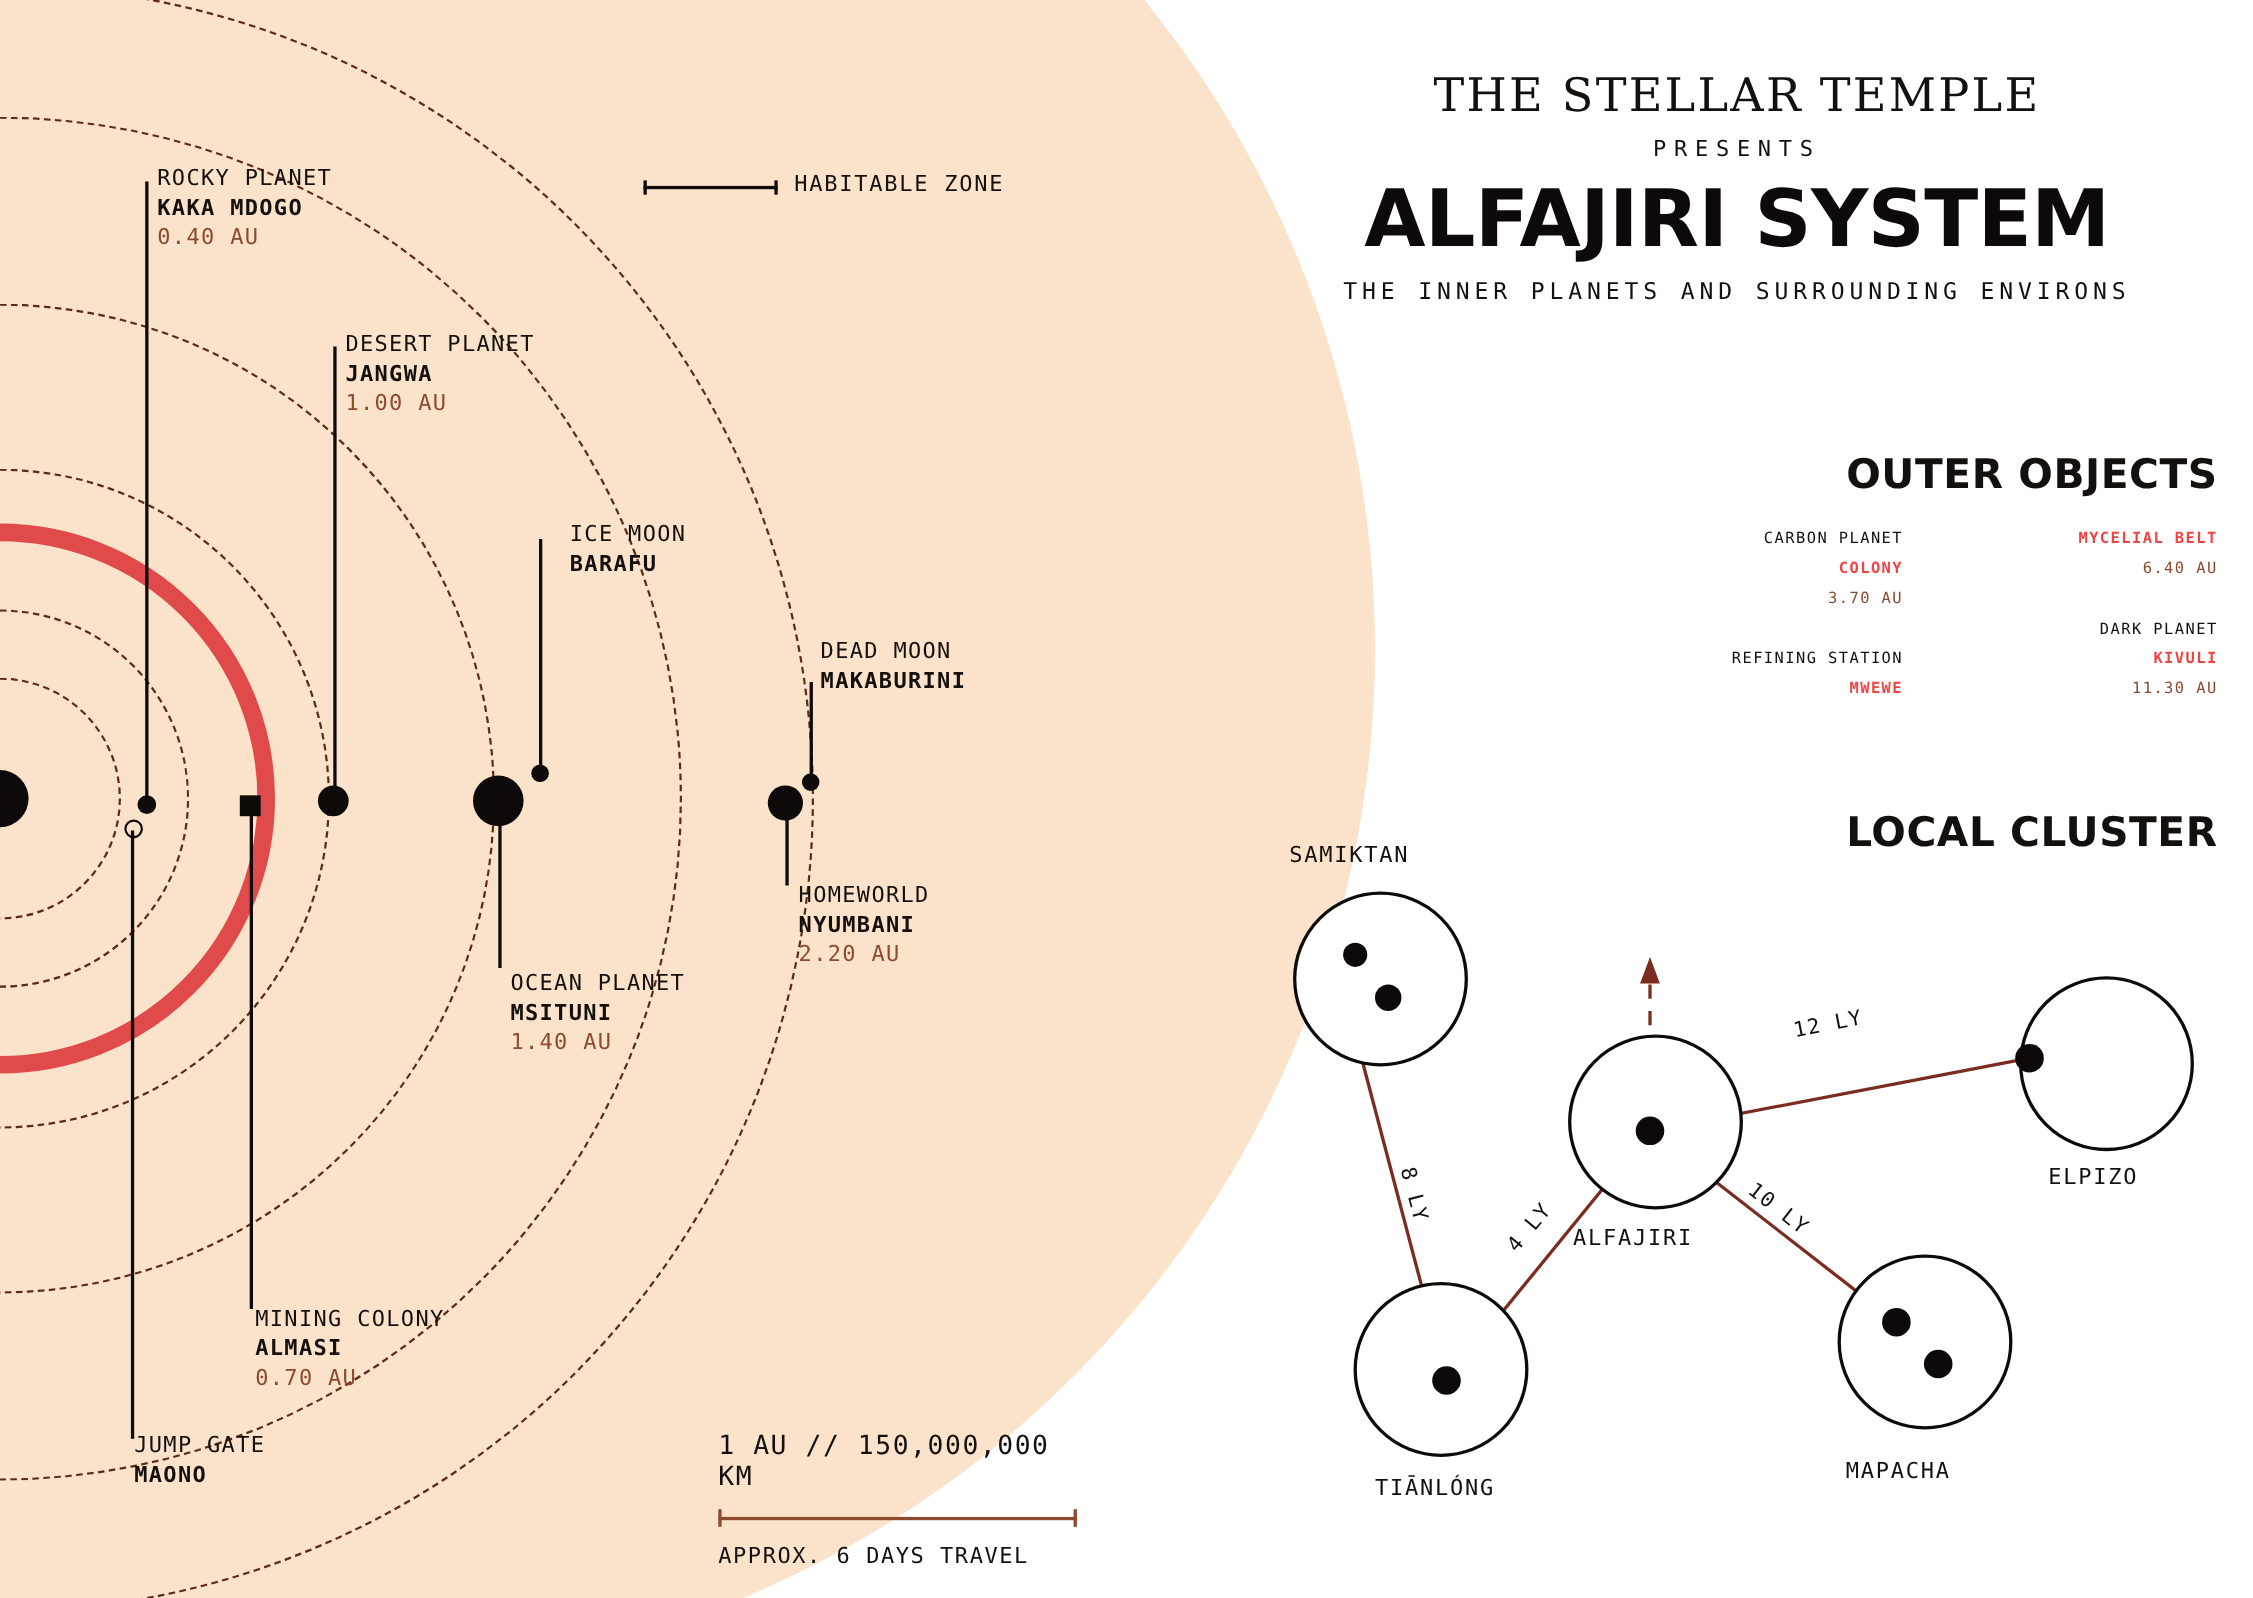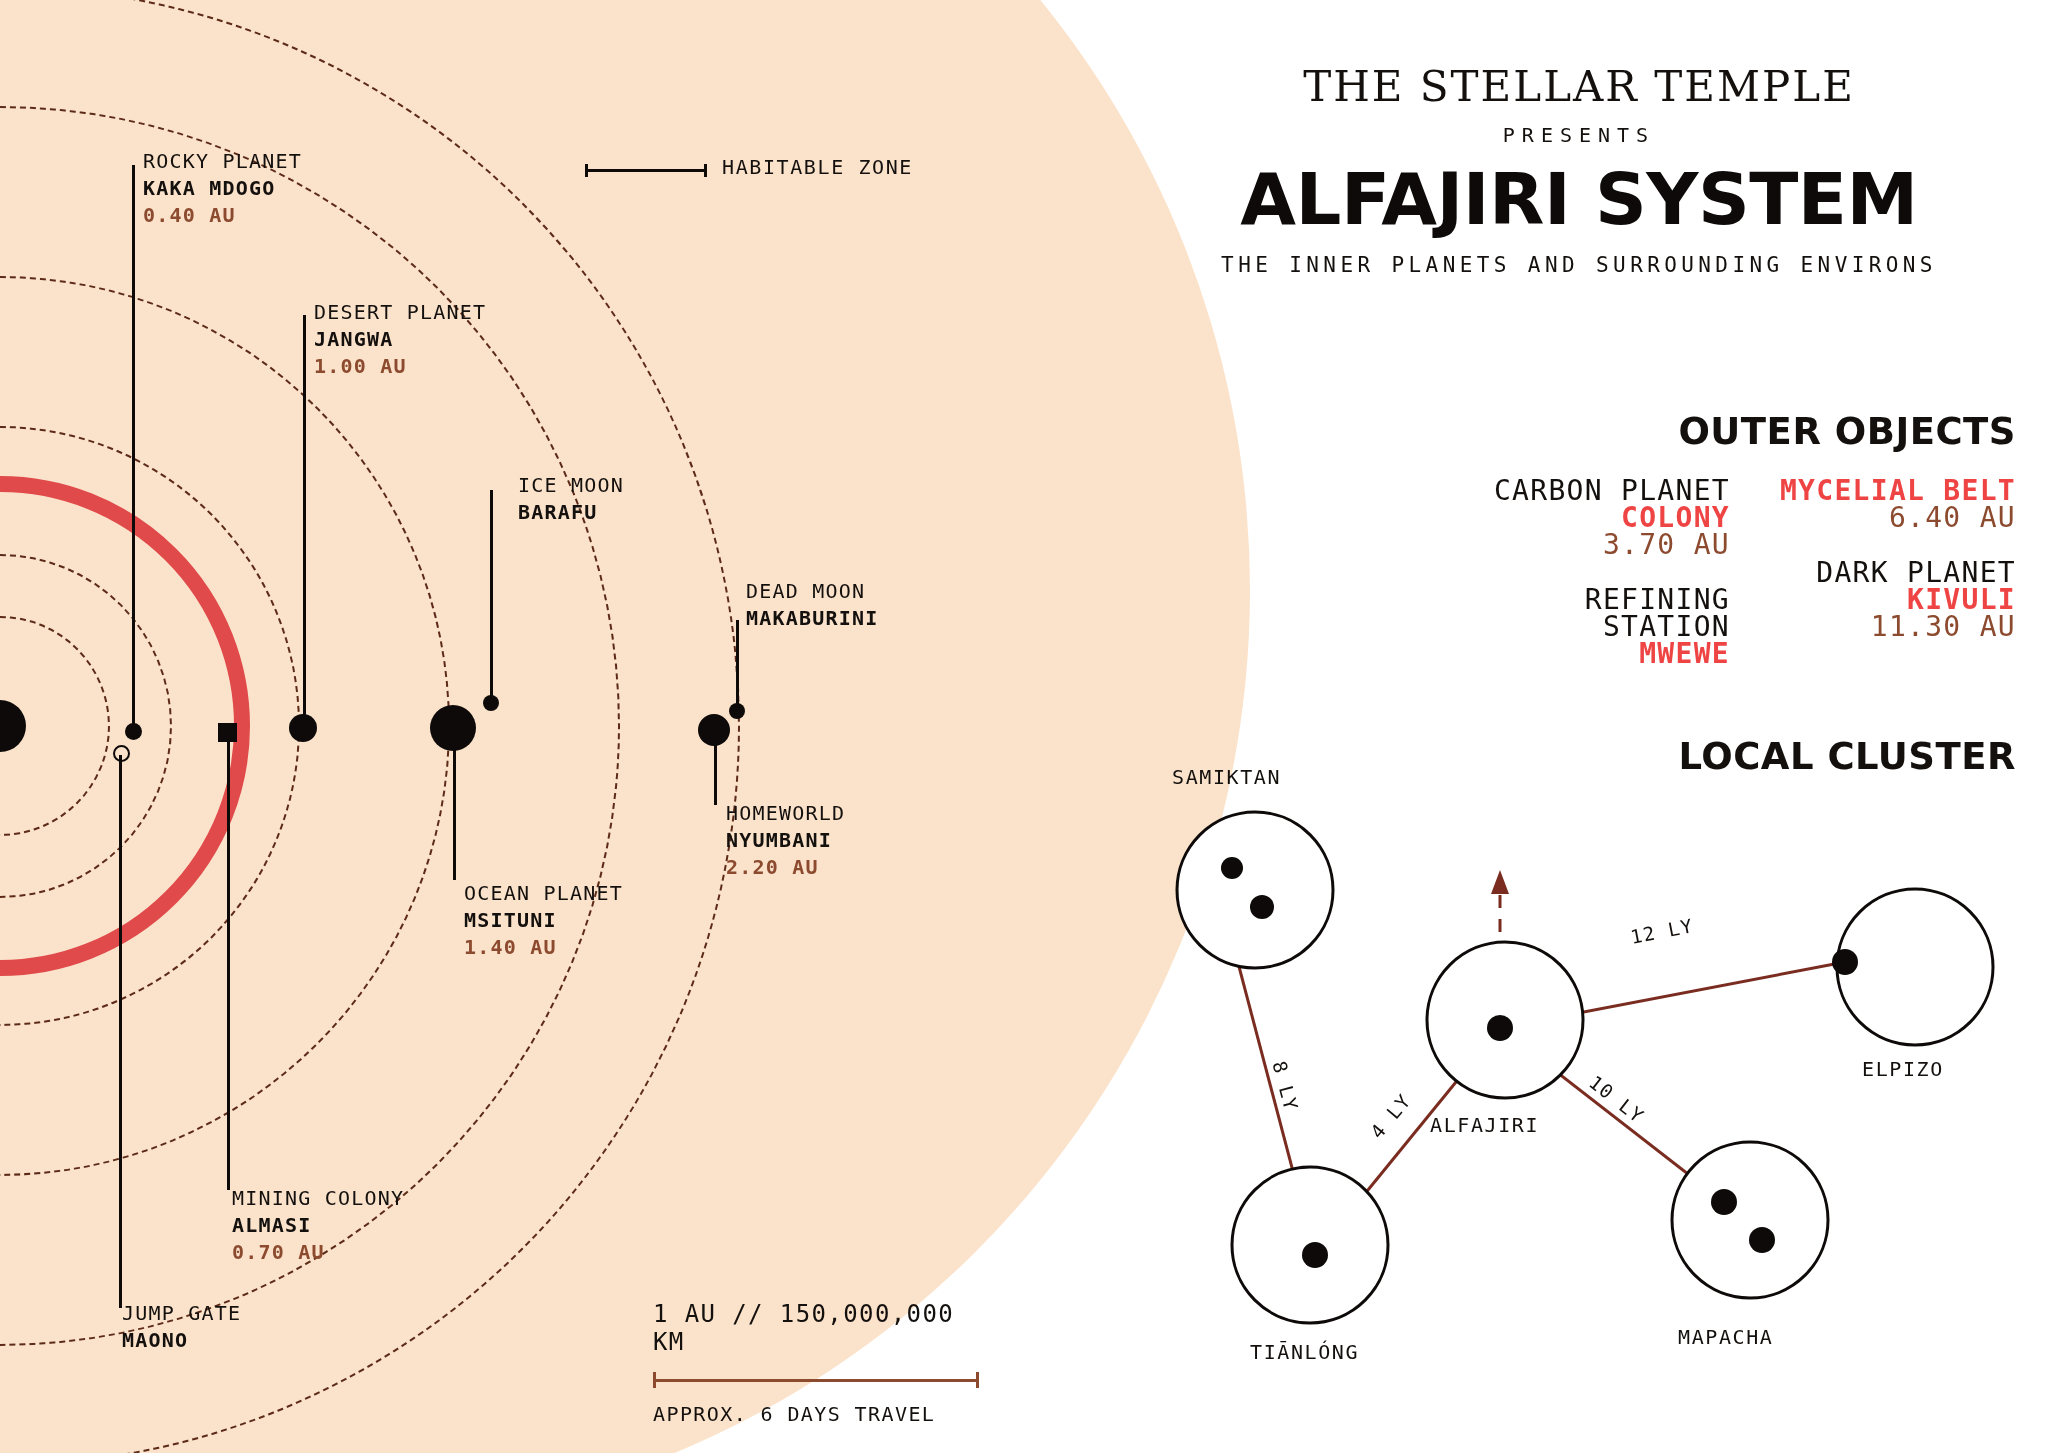--- a/index.html
+++ b/index.html
@@ -69,21 +69,21 @@
   }
   .label {
     position: absolute;
     font-size: 20px;
     letter-spacing: 1.2px;
     line-height: 27px;
     white-space: nowrap;
   }
   .label .kind { color: #14100e; font-weight: 400; }
   .label .name { color: #14100e; font-weight: 700; }
-  .label .dist { color: #8c4a2f; font-weight: 700; }
+  .label .dist { color: #8c4a2f; font-weight: 400; }
 
   .hz-marker {
     position: absolute;
     left: 585px;
     top: 164px;
     width: 122px;
     height: 12px;
   }
   .hz-marker .bar {
     position: absolute;
@@ -195,21 +195,21 @@
   }
   .outer-grid {
     display: flex;
     justify-content: flex-end;
     gap: 46px;
     margin-top: 24px;
   }
   .outer-col { width: 240px; }
   .outer-entry {
     text-align: right;
-    font-size: 28px;
+    font-size: 14px;
     letter-spacing: 1.3px;
     line-height: 27px;
     margin-bottom: 28px;
   }
   .outer-entry .kind { color: #14100e; }
   .outer-entry .name { font-weight: 700; color: #ef4444; }
   .outer-entry .dist { color: #8c4a2f; }
 
   #local-cluster-title {
     position: absolute;

